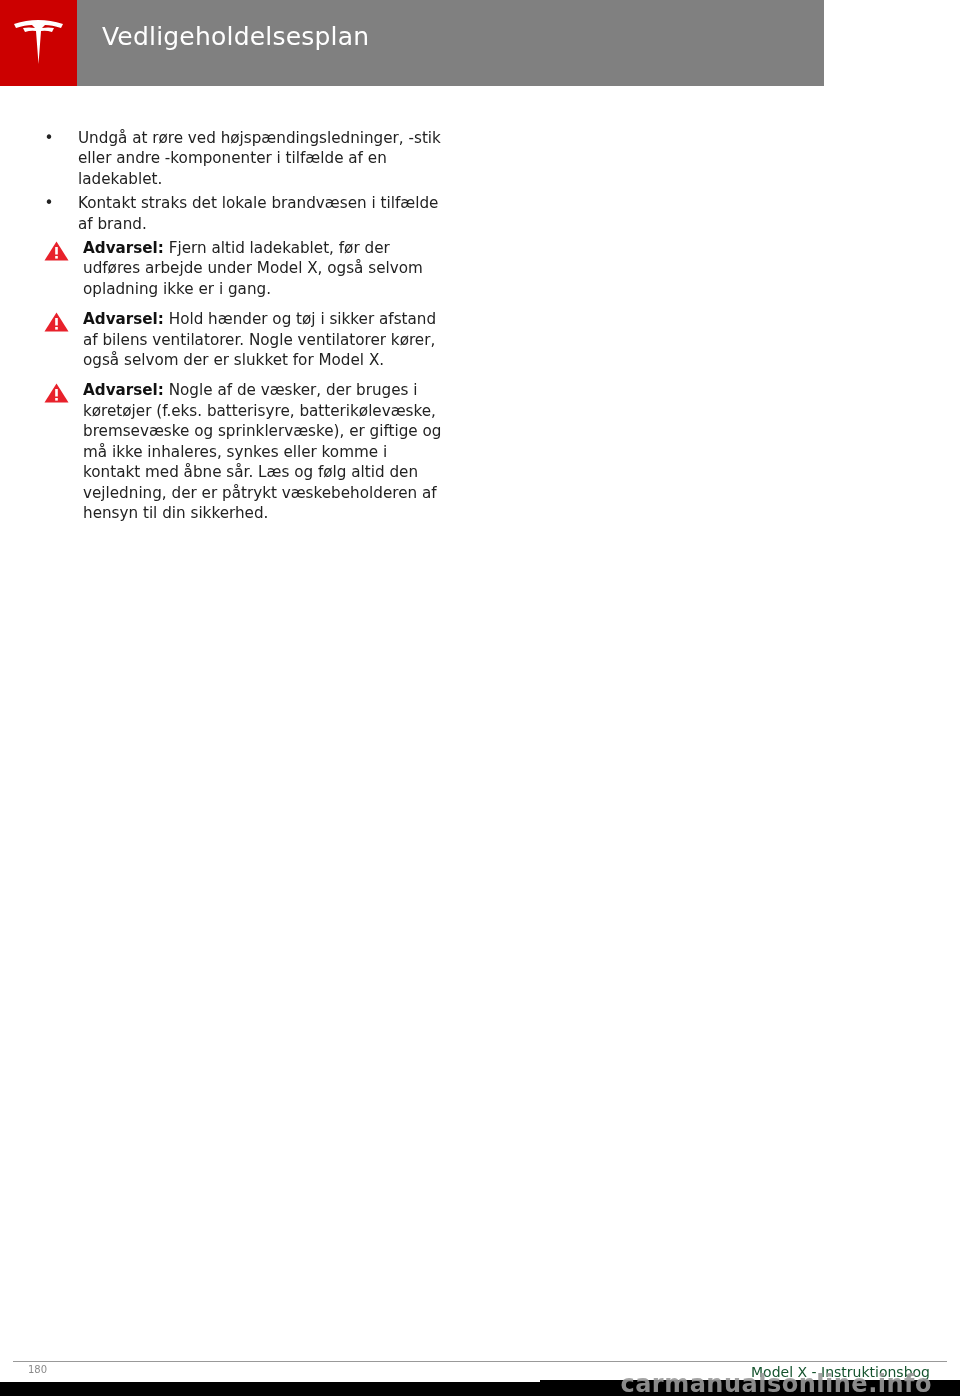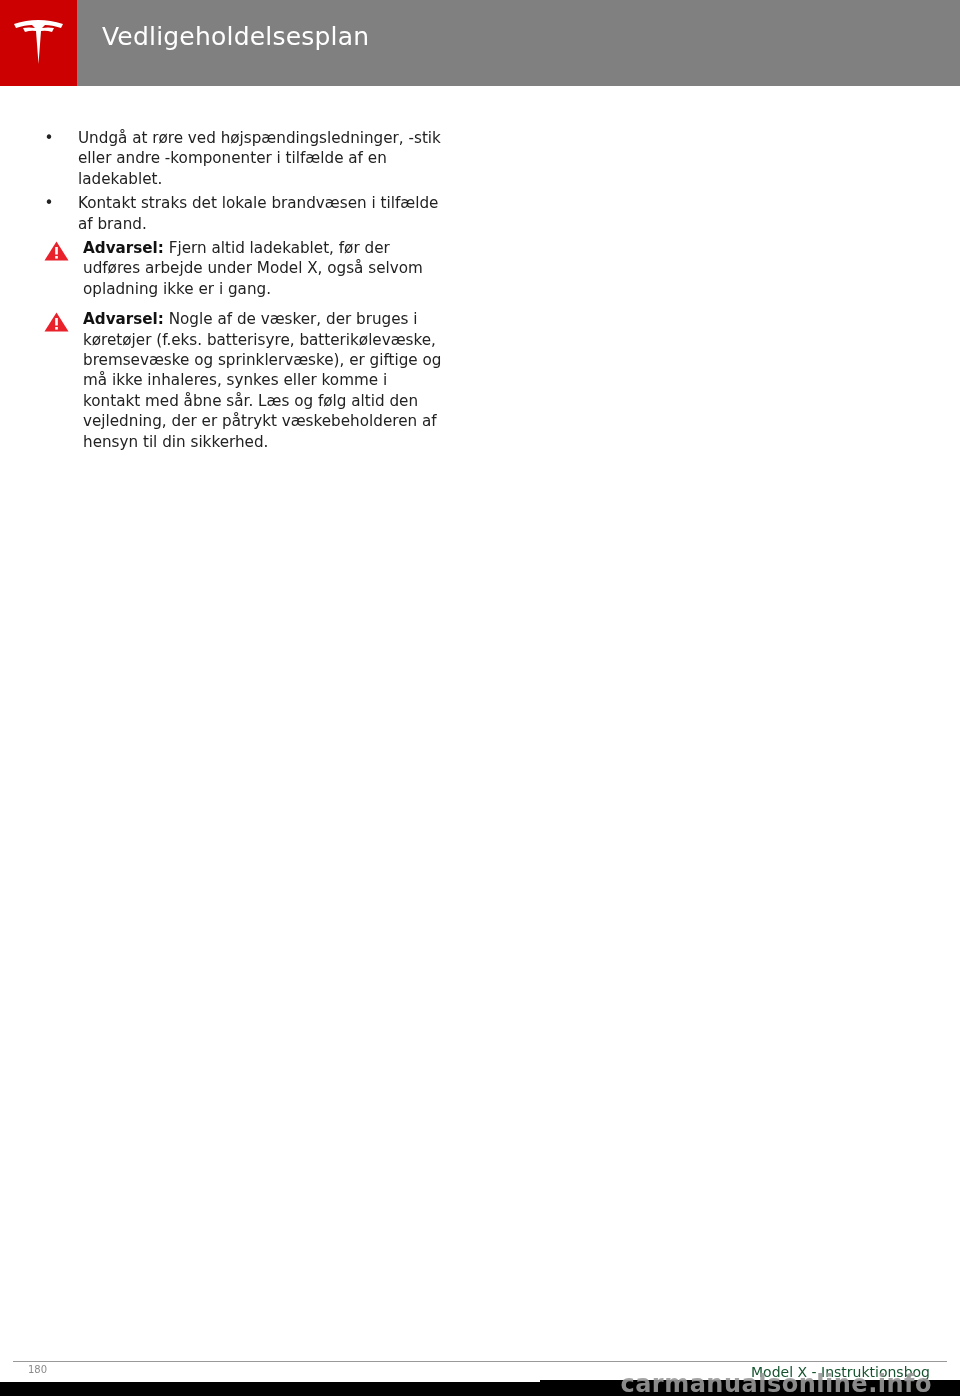--- a/index.html
+++ b/index.html
@@ -3,21 +3,21 @@
 <meta charset="utf-8">
 <style>
   html, body { margin: 0; padding: 0; }
   body {
     width: 960px; height: 1396px; position: relative; overflow: hidden;
     background: #ffffff;
     font-family: "DejaVu Sans", "Liberation Sans", sans-serif;
     color: #222222;
   }
   .header {
-    position: absolute; left: 0; top: 0; width: 960px; height: 86px;
+    position: absolute; left: 0; top: 0; width: 824px; height: 86px;
     background: #808080;
   }
   .logo-block {
     position: absolute; left: 0; top: 0; width: 77px; height: 86px;
     background: #cc0000;
   }
   .logo-block svg { position: absolute; left: 12px; top: 18px; }
   .header-title {
     position: absolute; left: 102px; top: 22px;
     font-size: 25px; color: #ffffff; font-weight: normal; letter-spacing: 0.2px;
@@ -89,20 +89,28 @@
 
   <div class="warning">
     <svg class="warning-icon" viewBox="0 0 25 20">
       <path d="M12.5 0.5 L24.5 19.5 L0.5 19.5 Z" fill="#e8212b"></path>
       <rect x="11.2" y="6" width="2.6" height="7.5" fill="#ffffff"></rect>
       <rect x="11.2" y="15" width="2.6" height="2.6" fill="#ffffff"></rect>
     </svg>
     <span class="warning-label">Advarsel:</span><span> Fjern altid ladekablet, før der udføres arbejde under Model X, også selvom opladning ikke er i gang.</span>
   </div>
 
+  <div class="warning">
+    <svg class="warning-icon" viewBox="0 0 25 20">
+      <path d="M12.5 0.5 L24.5 19.5 L0.5 19.5 Z" fill="#e8212b"></path>
+      <rect x="11.2" y="6" width="2.6" height="7.5" fill="#ffffff"></rect>
+      <rect x="11.2" y="15" width="2.6" height="2.6" fill="#ffffff"></rect>
+    </svg>
+    <span class="warning-label">Advarsel:</span><span> Hold hænder og tøj i sikker afstand af bilens ventilatorer. Nogle ventilatorer kører, også selvom der er slukket for Model X.</span>
+  </div>
 
   <div class="warning">
     <svg class="warning-icon" viewBox="0 0 25 20">
       <path d="M12.5 0.5 L24.5 19.5 L0.5 19.5 Z" fill="#e8212b"></path>
       <rect x="11.2" y="6" width="2.6" height="7.5" fill="#ffffff"></rect>
       <rect x="11.2" y="15" width="2.6" height="2.6" fill="#ffffff"></rect>
     </svg>
     <span class="warning-label">Advarsel:</span><span> Nogle af de væsker, der bruges i køretøjer (f.eks. batterisyre, batterikølevæske, bremsevæske og sprinklervæske), er giftige og må ikke inhaleres, synkes eller komme i kontakt med åbne sår. Læs og følg altid den vejledning, der er påtrykt væskebeholderen af hensyn til din sikkerhed.</span>
   </div>
 </div>

